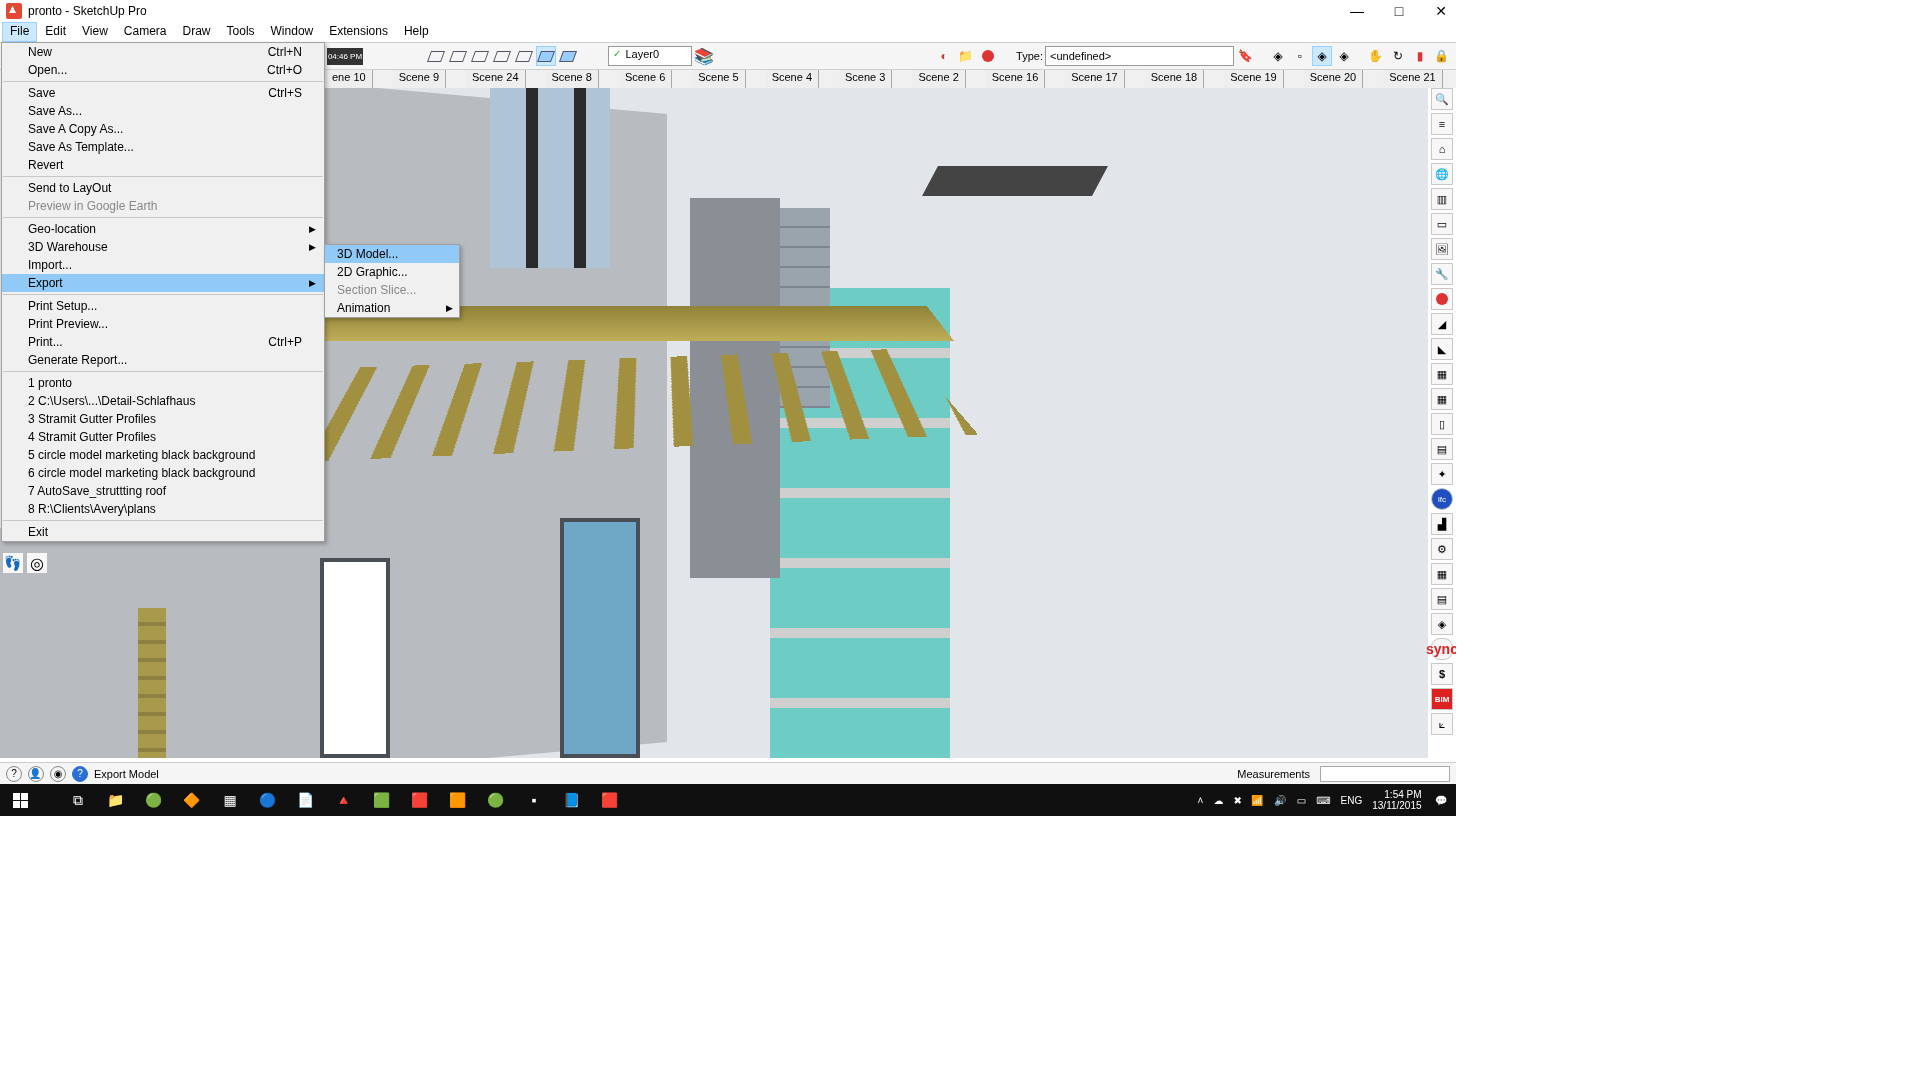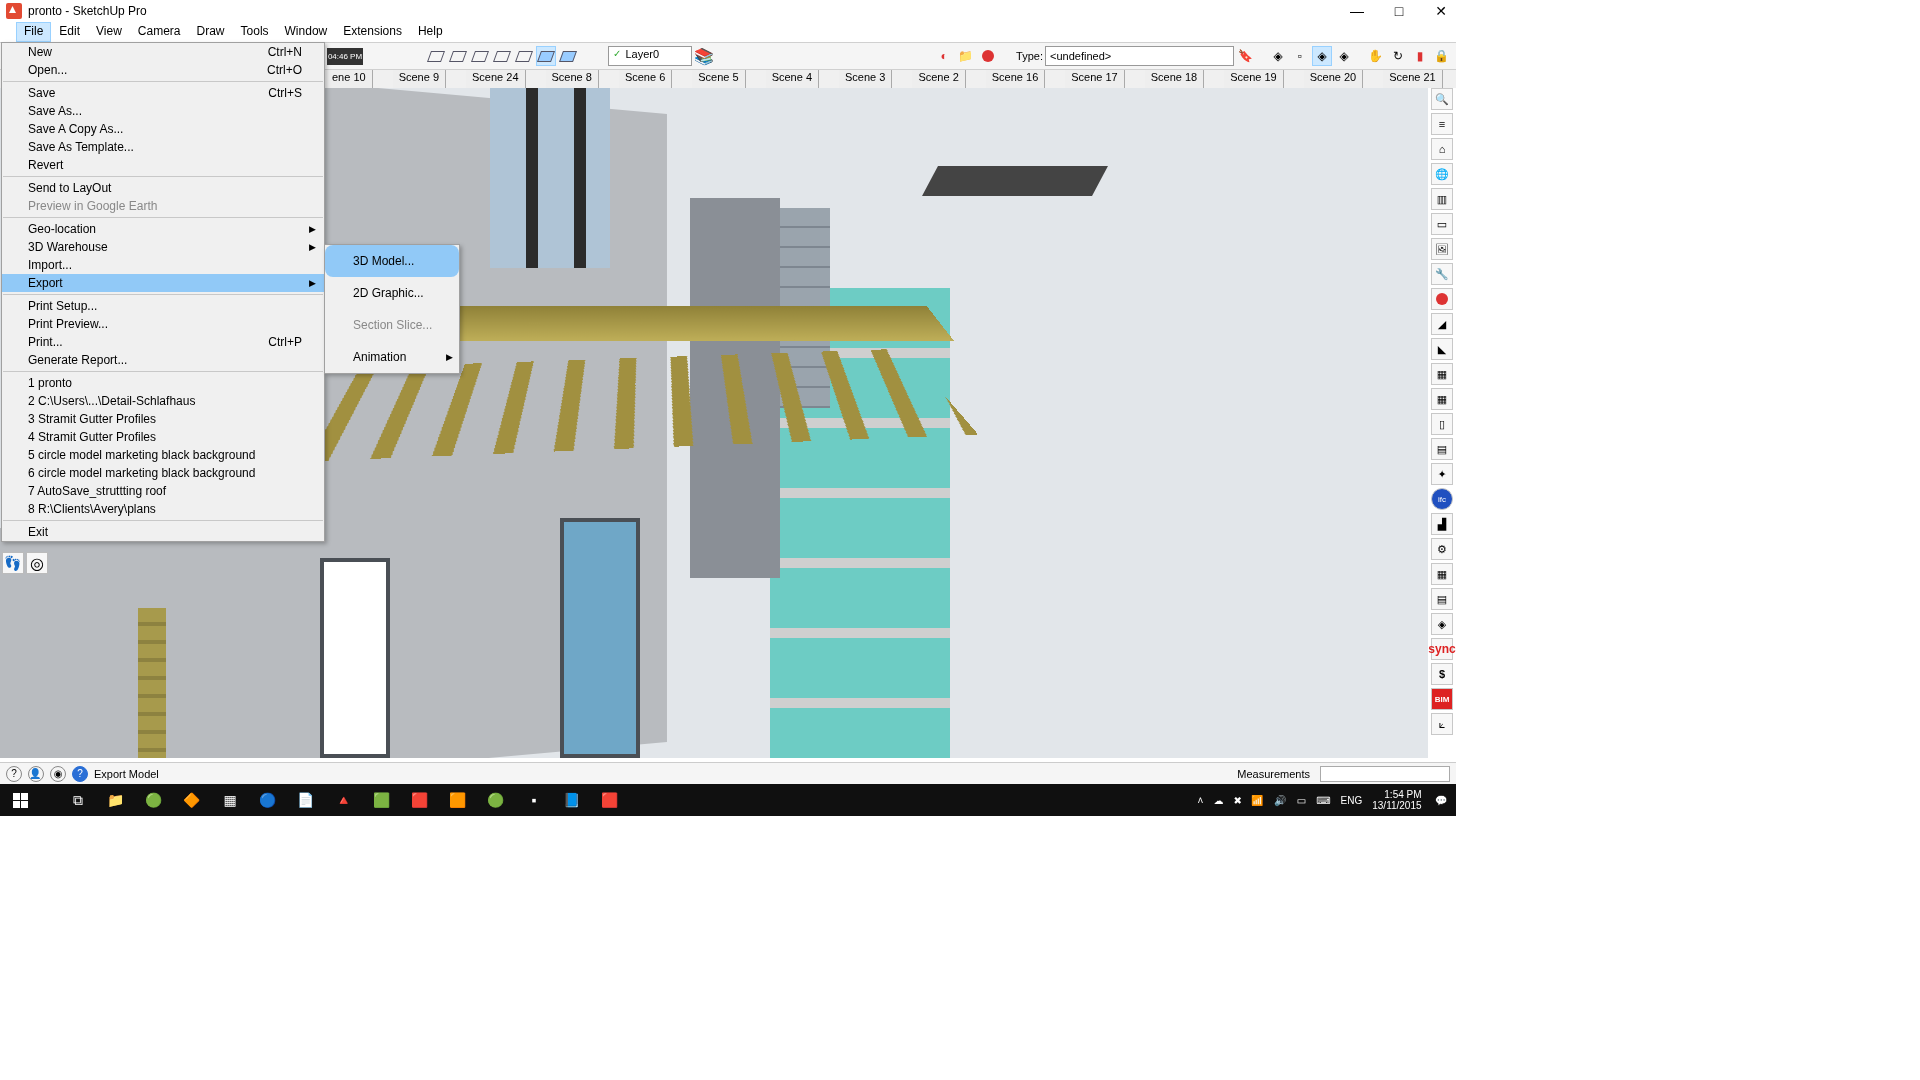--- a/index.html
+++ b/index.html
@@ -6,21 +6,21 @@
 body { width: 1456px; height: 816px; overflow: hidden; background: #fff; position: relative; }
 
 
 .titlebar { height: 22px; background: #fff; display: flex; align-items: center; padding: 10px 6px; font-size: 12px; }
 .titlebar .icon { width: 16px; height: 16px; background: #e24a33; border-radius: 2px; margin-right: 6px; position: relative; }
 .titlebar .icon::after { content: ""; position: absolute; left: 3px; top: 3px; width: 7px; height: 7px; background: #fff; clip-path: polygon(0 100%, 50% 0, 100% 100%); }
 .winbtns { margin-left: auto; display: flex; gap: 24px; }
 .winbtn { width: 18px; height: 18px; display: flex; align-items: center; justify-content: center; font-size: 14px; cursor: default; }
 
 
-.menubar { height: 20px; background: #fff; display: flex; padding: 0 16px; font-size: 12px; }
+.menubar { height: 20px; background: #fff; display: flex; padding: 0 2px; font-size: 12px; }
 .menuitem { padding: 2px 8px; cursor: default; }
 .menuitem.open { background: #cce8ff; border: 1px solid #99d1ff; padding: 1px 7px; }
 
 
 .toolstrip { height: 28px; background: #f5f5f5; border-top: 1px solid #d0d0d0; border-bottom: 1px solid #d0d0d0; display: flex; align-items: center; padding: 0 4px; gap: 2px; position: relative; }
 .toolstrip .tbtn { width: 20px; height: 20px; border: 1px solid transparent; display: flex; align-items: center; justify-content: center; }
 .toolstrip .tbtn.active { background: #cce8ff; border-color: #99d1ff; }
 .toolstrip .shape { width: 14px; height: 11px; border: 1px solid #556; transform: skewX(-20deg); }
 .toolstrip .shape.on { background: #9cf; }
 .layerbox { margin-left: 8px; width: 84px; height: 20px; border: 1px solid #999; background: #fff; font-size: 11px; padding: 1px 4px; display: flex; align-items: flex-start; }
@@ -56,35 +56,35 @@
 .dropdown { position: absolute; left: 1px; top: 42px; width: 324px; background: #f0f0f0; border: 1px solid #a0a0a0; box-shadow: 2px 2px 4px rgba(0,0,0,.25); font-size: 12px; z-index: 50; }
 .dropdown .row { height: 18px; display: flex; align-items: center; padding: 0 22px 0 26px; cursor: default; position: relative; }
 .dropdown .row.highlight { background: #91c9f7; }
 .dropdown .row.disabled { color: #888; }
 .dropdown .row .sc { margin-left: auto; }
 .dropdown .row .arrow { position: absolute; right: 8px; font-size: 9px; }
 .dropdown hr { border: none; border-top: 1px solid #c8c8c8; margin: 2px 1px; }
 
 
 .submenu { position: absolute; left: 324px; top: 244px; width: 136px; background: #f0f0f0; border: 1px solid #a0a0a0; box-shadow: 2px 2px 4px rgba(0,0,0,.25); font-size: 12px; z-index: 51; }
-.submenu .row { height: 32px; display: flex; align-items: center; padding: 0 18px 0 28px; cursor: default; position: relative; border-radius: 8px; }
+.submenu .row { height: 18px; display: flex; align-items: center; padding: 0 18px 0 12px; cursor: default; position: relative; }
 .submenu .row.highlight { background: #91c9f7; }
 .submenu .row.disabled { color: #888; }
 .submenu .row .arrow { position: absolute; right: 6px; font-size: 9px; }
 
 
 .lefttool { position: absolute; left: 2px; top: 552px; display: flex; flex-direction: column; gap: 2px; }
 .lefttool .tb { width: 22px; height: 22px; border: 1px solid #bbb; background: #f7f7f7; display: flex; align-items: center; justify-content: center; }
 .feet { font-size: 14px; }
 
 
 .righttool { position: absolute; right: 2px; top: 88px; width: 24px; display: flex; flex-direction: column; gap: 3px; align-items: center; }
 .righttool .tb { width: 22px; height: 22px; border: 1px solid #c8c8c8; background: #f7f7f7; display: flex; align-items: center; justify-content: center; font-size: 11px; }
 .righttool .bim { background: #d22; color: #fff; font-size: 8px; font-weight: bold; }
-.righttool .sync { color: #d22; font-size: 12px; font-weight: bold; }
+.righttool .sync { color: #d22; font-size: 14px; font-weight: bold; border-radius: 9px; }
 .righttool .ifc { background: #2050c0; border-radius: 50%; color: #fff; font-size: 8px; }
 
 
 .statusbar { position: absolute; left: 0; right: 0; bottom: 32px; height: 22px; background: #f5f5f5; border-top: 1px solid #ccc; display: flex; align-items: center; font-size: 11px; padding: 0 6px; gap: 6px; }
 .statusbar .sicon { width: 16px; height: 16px; border: 1px solid #888; border-radius: 50%; display: flex; align-items: center; justify-content: center; font-size: 10px; }
 .statusbar .mlabel { margin-left: auto; padding-right: 4px; }
 .statusbar .mbox { width: 130px; height: 16px; border: 1px solid #aaa; background: #fff; }
 
 
 .taskbar { position: absolute; left: 0; right: 0; bottom: 0; height: 32px; background: #101010; display: flex; align-items: center; color: #fff; font-size: 12px; }

